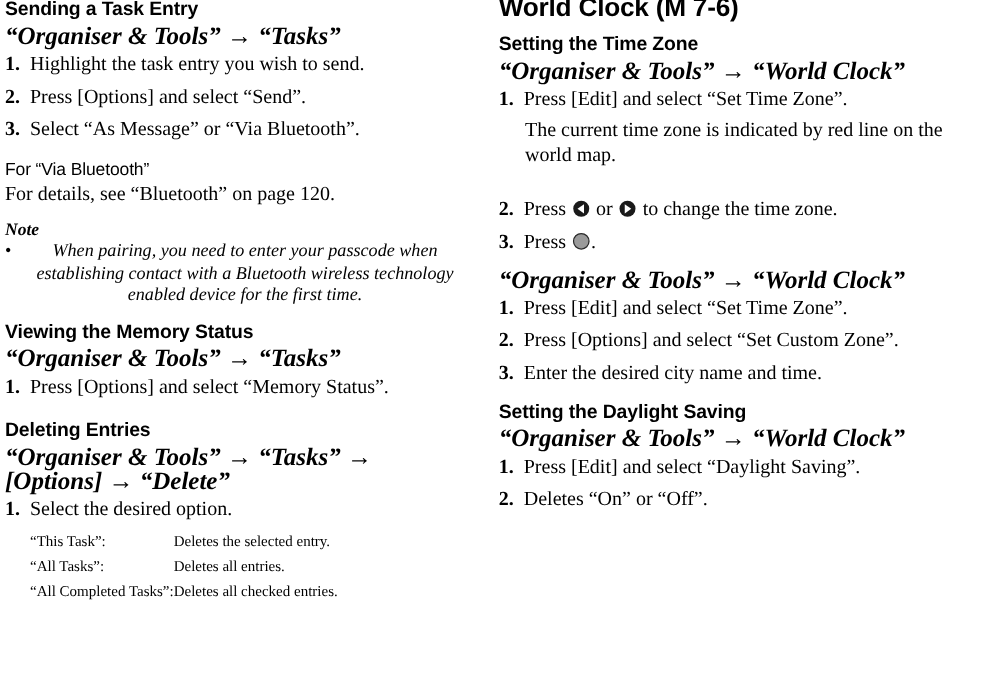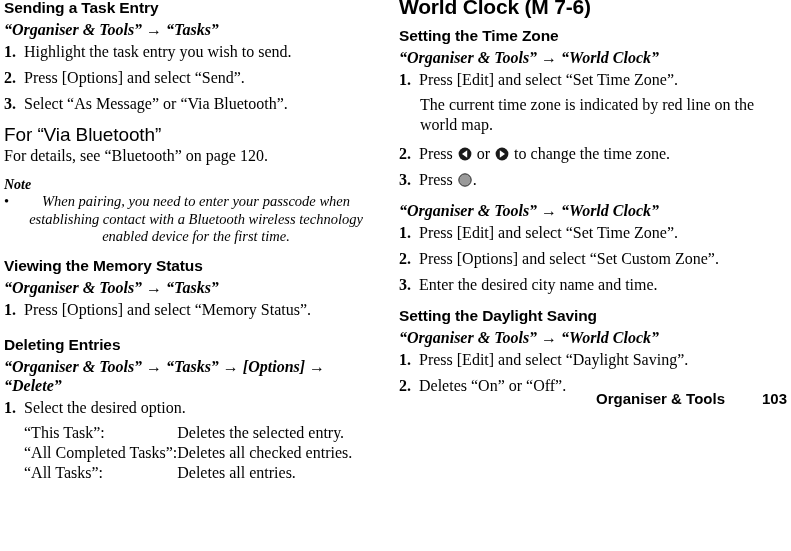--- a/index.html
+++ b/index.html
@@ -38,30 +38,30 @@
     font-family: "Liberation Sans", sans-serif;
     font-weight: bold;
     font-size: 15.5px;
     line-height: 20px;
     margin: 0 0 2px 0;
     letter-spacing: -0.1px;
   }
   .h3 {
     font-family: "Liberation Sans", sans-serif;
     font-weight: normal;
-    font-size: 19px;
+    font-size: 14px;
     line-height: 20px;
     margin: 0 0 1px 0;
     letter-spacing: -0.1px;
   }
   .path {
     font-family: "Liberation Serif", serif;
     font-weight: bold;
     font-style: italic;
-    font-size: 16px;
+    font-size: 20px;
     line-height: 19px;
     margin: 0 0 2px 0;
   }
   .note-head {
     font-family: "Liberation Serif", serif;
     font-weight: bold;
     font-style: italic;
     font-size: 14px;
     line-height: 17px;
     margin: 0 0 0 0;
@@ -86,21 +86,21 @@
     font-weight: bold;
     width: 20px;
     flex: 0 0 20px;
     text-align: left;
   }
   .step .txt { flex: 1 1 auto; }
 
   .substep {
     font-size: 16px;
     line-height: 20px;
-    margin: 0 0 8px 20px;
+    margin: 0 0 22px 20px;
     padding-left: 1px;
   }
 
   
   .note-item {
     display: flex;
     align-items: flex-start;
     font-style: italic;
     font-size: 14.5px;
     line-height: 17.5px;
@@ -110,21 +110,21 @@
     flex: 0 0 12px;
     width: 12px;
     font-style: normal;
     line-height: 17.5px;
   }
   .note-item .ntxt { flex: 1 1 auto; text-align: center; }
 
   
   .deftable {
     margin: 0 0 0 20px;
-    font-size: 16px;
+    font-size: 12px;
     line-height: 20px;
     border-collapse: collapse;
   }
   .deftable td { padding: 0; vertical-align: top; white-space: nowrap; }
   .deftable td.term { padding-right: 0; }
   .deftable td.desc { }
 
   
   .gap-sm { height: 6px; }
   .gap-md { height: 10px; }
@@ -215,26 +215,26 @@
         <span class="txt">Select the desired option.</span>
       </div>
 
       <table class="deftable">
         <tbody>
             <tr>
           <td class="term">“This Task”:</td>
           <td class="desc">Deletes the selected entry.</td>
         </tr>
         <tr>
+          <td class="term">“All Tasks”:</td>
+          <td class="desc">Deletes all entries.</td>
+        </tr>
+        <tr>
           <td class="term">“All Completed Tasks”:</td>
           <td class="desc">Deletes all checked entries.</td>
-        </tr>
-        <tr>
-          <td class="term">“All Tasks”:</td>
-          <td class="desc">Deletes all entries.</td>
         </tr>
       </tbody>
         </table>
     </div>
 
   </div>
 
   <div class="col col-right">
 
     <div class="h1">World Clock (M 7-6)</div>
@@ -295,18 +295,14 @@
         <span class="txt">Press [Edit] and select “Daylight Saving”.</span>
       </div>
       <div class="step">
         <span class="num">2.</span>
         <span class="txt">Deletes “On” or “Off”.</span>
       </div>
     </div>
 
   </div>
 
-  <div class="footer">
-    <span class="sec">Organiser &amp; Tools</span>
-    <span class="pg">103</span>
-  </div>
 
 </div>
 
 </body></html>

